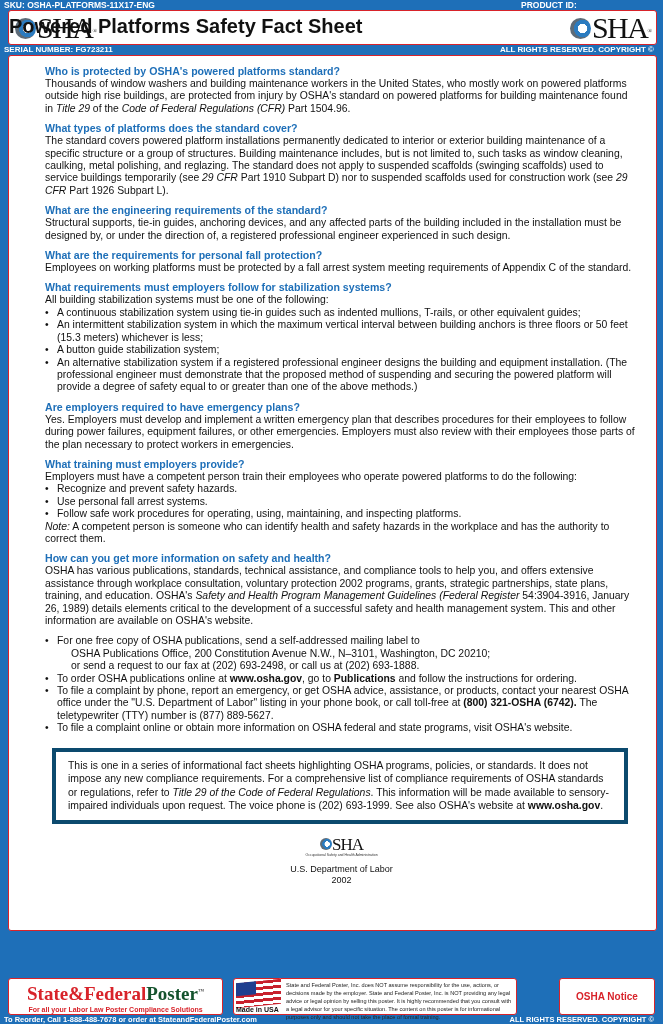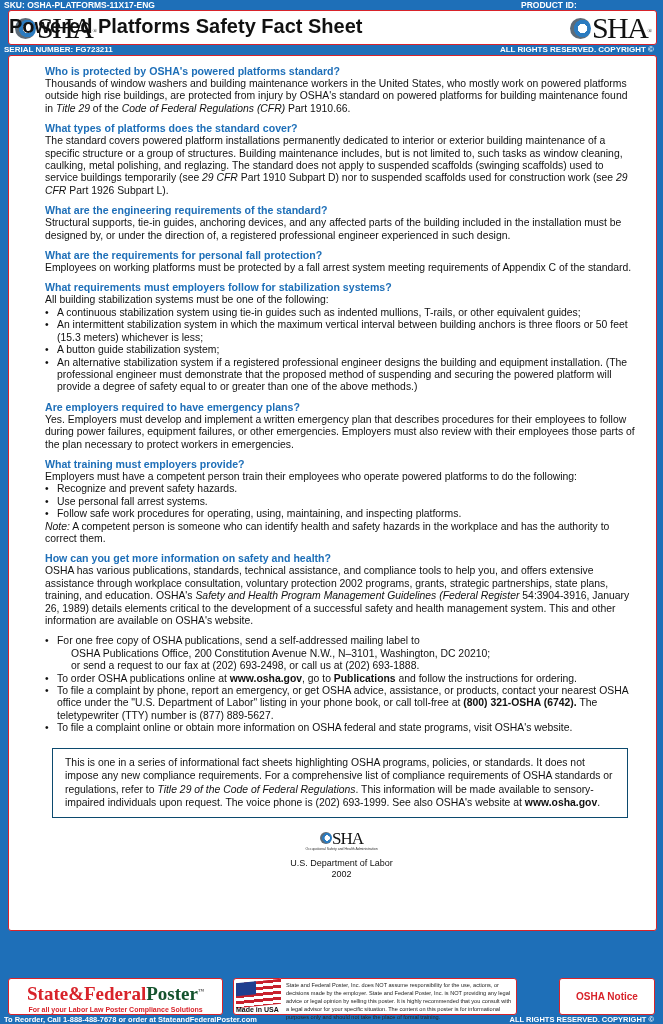--- a/index.html
+++ b/index.html
@@ -52,21 +52,21 @@
     font-size: 10.4px; line-height: 12.4px;
   }
   .section { margin-bottom: 7px; }
   .q { color: #1e6fb8; font-weight: bold; font-size: 10.6px; line-height: 13px; }
   .p { }
   ul.bul { list-style: none; }
   ul.bul li { position: relative; padding-left: 12px; }
   ul.bul li::before { content: "•"; position: absolute; left: 0; top: 0; }
   .indent { padding-left: 14px; }
   .note-box {
-    margin: 13px 10px 0 7px; border: 1px solid #0c4a6e; padding: 7px 10px 7px 12px;
+    margin: 13px 10px 0 7px; border: 4px solid #0c4a6e; padding: 7px 10px 7px 12px;
     font-size: 10.4px; line-height: 13.5px;
   }
   .dol {
     text-align: center; margin-top: 12px; font-size: 9px; line-height: 11px;
   }
   .dol .small-osha {
     font-family: "Liberation Serif", serif; font-size: 17px; line-height: 17px; letter-spacing: -1px;
     display: inline-flex; align-items: center;
   }
   .dol .small-osha .o {
@@ -142,21 +142,21 @@
 
 <div class="midbar">
   <span class="left">SERIAL NUMBER: FG723211</span>
   <span class="right">ALL RIGHTS RESERVED. COPYRIGHT ©</span>
 </div>
 
 <div class="content">
 
   <div class="section">
     <div class="q">Who is protected by OSHA's powered platforms standard?</div>
-    <div class="p"><span>Thousands of window washers and building maintenance workers in the United States, who mostly work on powered platforms outside high rise buildings, are protected from injury by OSHA's standard on powered platforms for building maintenance found in </span><i>Title 29</i><span> of the </span><i>Code of Federal Regulations (CFR)</i><span> Part 1910.66.</span></div>
+    <div class="p"><span>Thousands of window washers and building maintenance workers in the United States, who mostly work on powered platforms outside high rise buildings, are protected from injury by OSHA's standard on powered platforms for building maintenance found in </span><i>Title 29</i><span> of the </span><i>Code of Federal Regulations (CFR)</i><span> Part 1504.96.</span></div>
   </div>
 
   <div class="section">
     <div class="q">What types of platforms does the standard cover?</div>
     <div class="p"><span>The standard covers powered platform installations permanently dedicated to interior or exterior building maintenance of a specific structure or a group of structures. Building maintenance includes, but is not limited to, such tasks as window cleaning, caulking, metal polishing, and reglazing. The standard does not apply to suspended scaffolds (swinging scaffolds) used to service buildings temporarily (see </span><i>29 CFR</i><span> Part 1910 Subpart D) nor to suspended scaffolds used for construction work (see </span><i>29 CFR</i><span> Part 1926 Subpart L).</span></div>
   </div>
 
   <div class="section">
     <div class="q">What are the engineering requirements of the standard?</div>
     <div class="p">Structural supports, tie-in guides, anchoring devices, and any affected parts of the building included in the installation must be designed by, or under the direction of, a registered professional engineer experienced in such design.</div>

